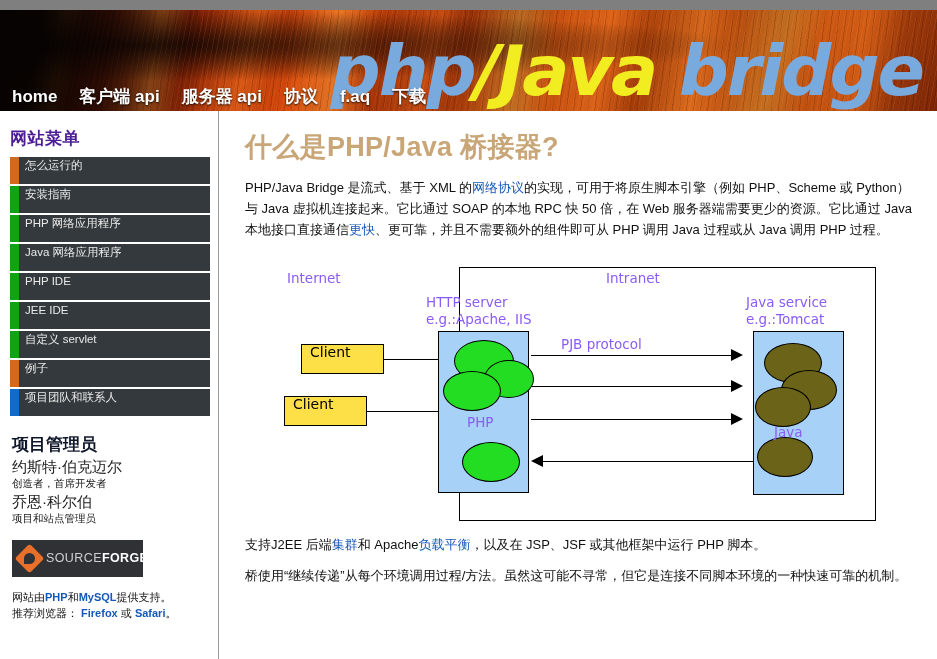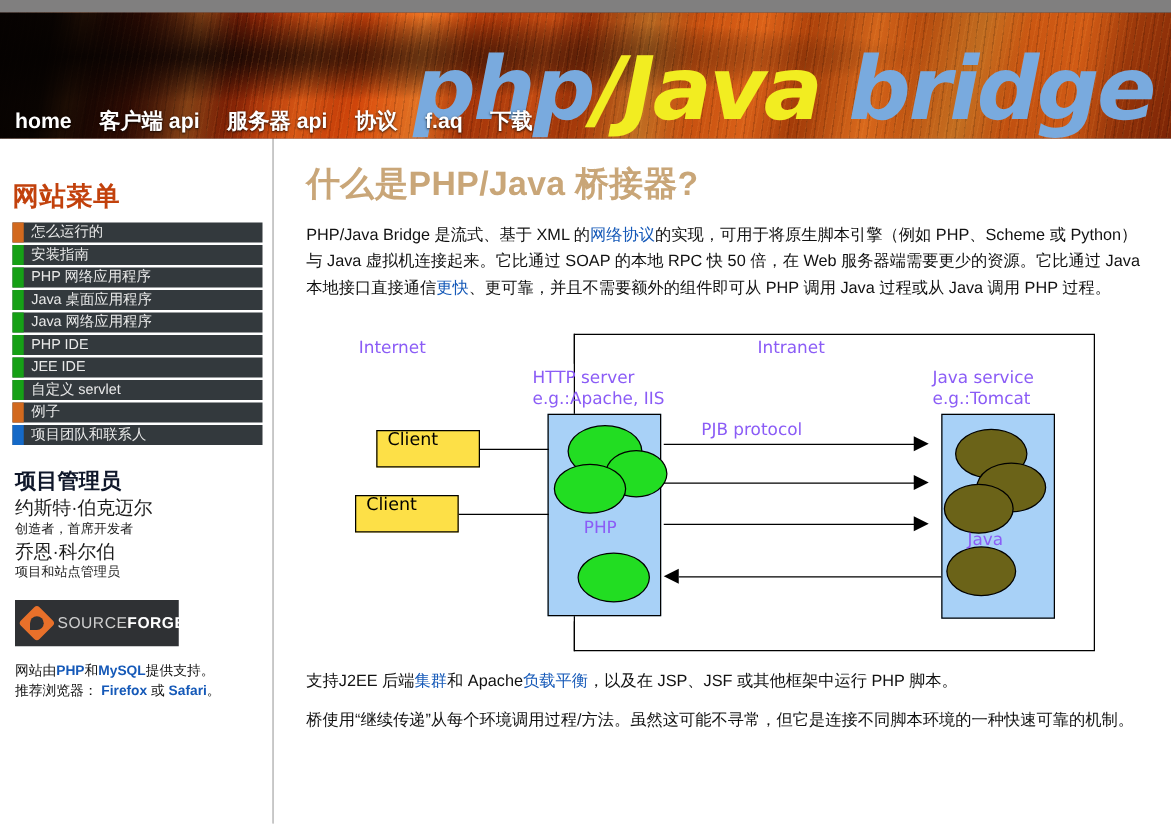--- a/index.html
+++ b/index.html
@@ -81,27 +81,27 @@
     background:#ffffff; padding:16px 8px 0 10px;
   }
   #divider { position:absolute; left:218px; top:111px; width:1px; height:548px; background:#9a9a9a; }
   #content {
     position:absolute; left:219px; top:111px; width:718px; height:548px;
     background:#ffffff; padding:14px 16px 0 14px;
   }
 
   
   .side-title {
-    font-size:21px; font-weight:bold; color:#c2410c;
-    margin:16px 0 7px 0; letter-spacing:.5px;
+    font-size:17px; font-weight:bold; color:#4c1d95;
+    margin:0 0 7px 0; letter-spacing:.5px;
   }
   .menu { list-style:none; margin:0 0 0 0; padding:0; }
   .menu li {
     display:flex; align-items:stretch;
-    background:#33393d; margin-bottom:2px; height:16px;
+    background:#33393d; margin-bottom:2px; height:27px;
     cursor:pointer;
   }
   .menu li .bar { width:9px; flex:0 0 9px; }
   .menu li .mlabel {
     color:#e9e9e9; font-size:11.5px; line-height:16px;
     padding-left:6px; white-space:nowrap; overflow:hidden;
   }
   .bar-orange { background:#d2691e; }
   .bar-green  { background:#16a016; }
   .bar-blue   { background:#1569c7; }
@@ -214,24 +214,20 @@
     <li>
         <span class="bar bar-green"></span>
         <span class="mlabel">安装指南</span>
       </li>
     <li>
         <span class="bar bar-green"></span>
         <span class="mlabel">PHP 网络应用程序</span>
       </li>
     <li>
         <span class="bar bar-green"></span>
-        <span class="mlabel">Java 桌面应用程序</span>
-      </li>
-    <li>
-        <span class="bar bar-green"></span>
         <span class="mlabel">Java 网络应用程序</span>
       </li>
     <li>
         <span class="bar bar-green"></span>
         <span class="mlabel">PHP IDE</span>
       </li>
     <li>
         <span class="bar bar-green"></span>
         <span class="mlabel">JEE IDE</span>
       </li>

